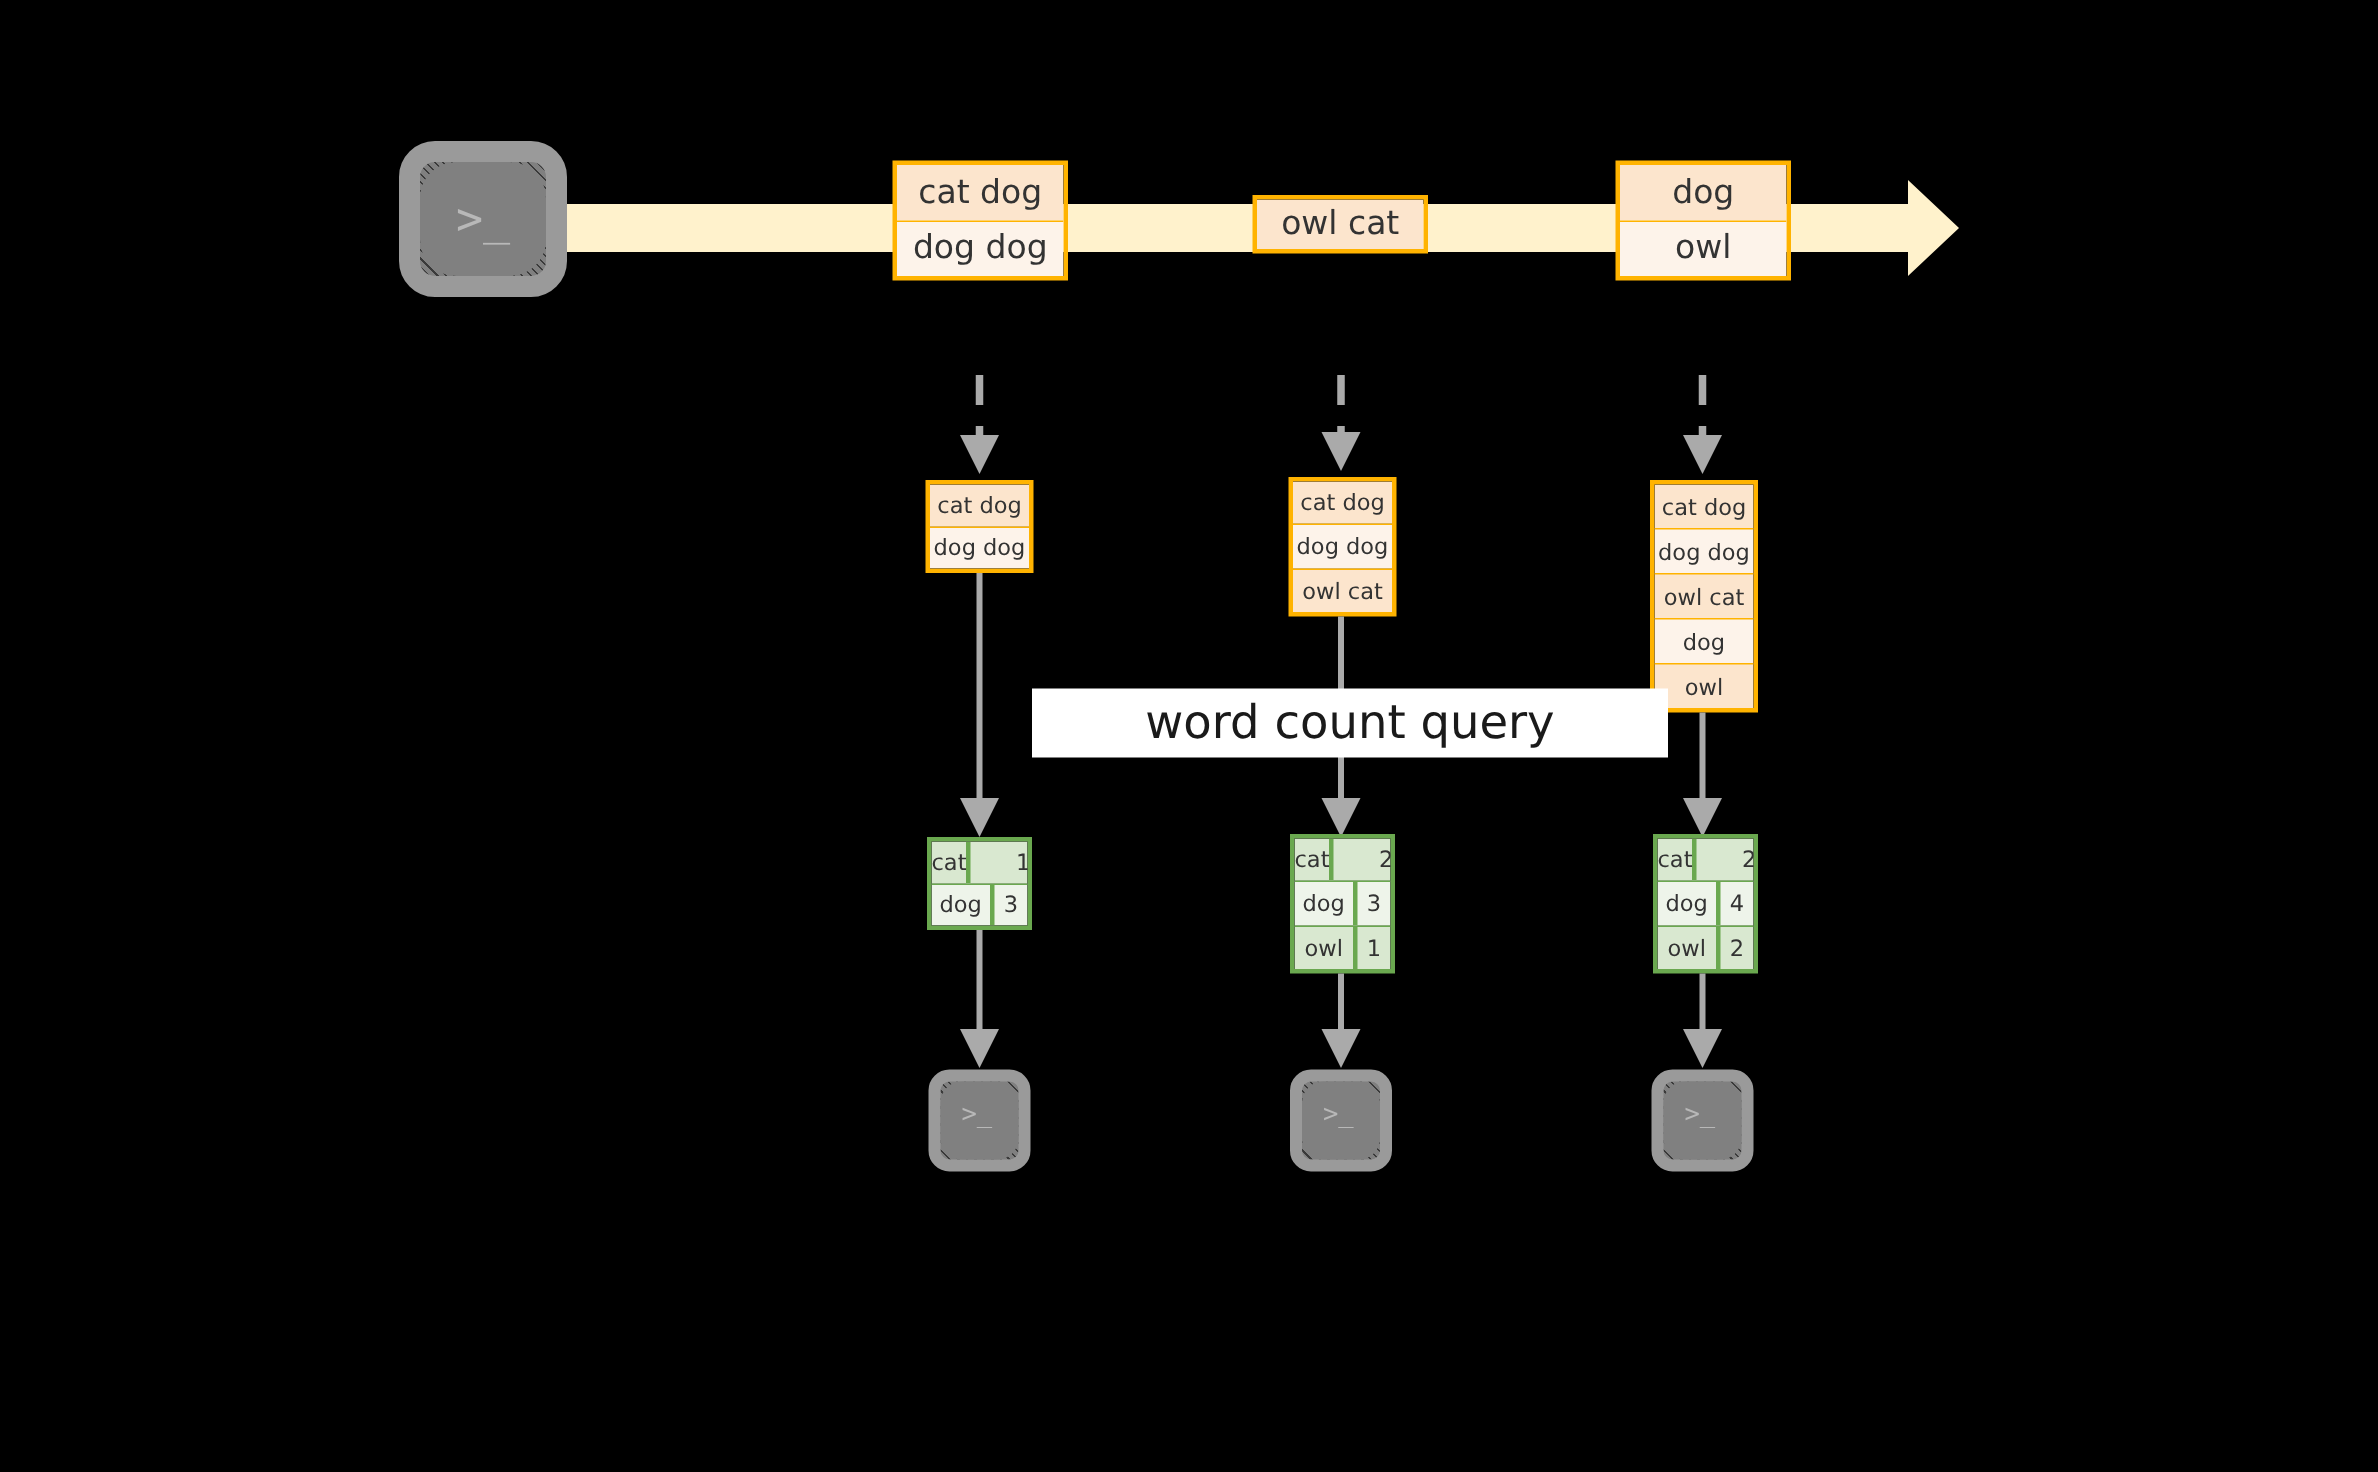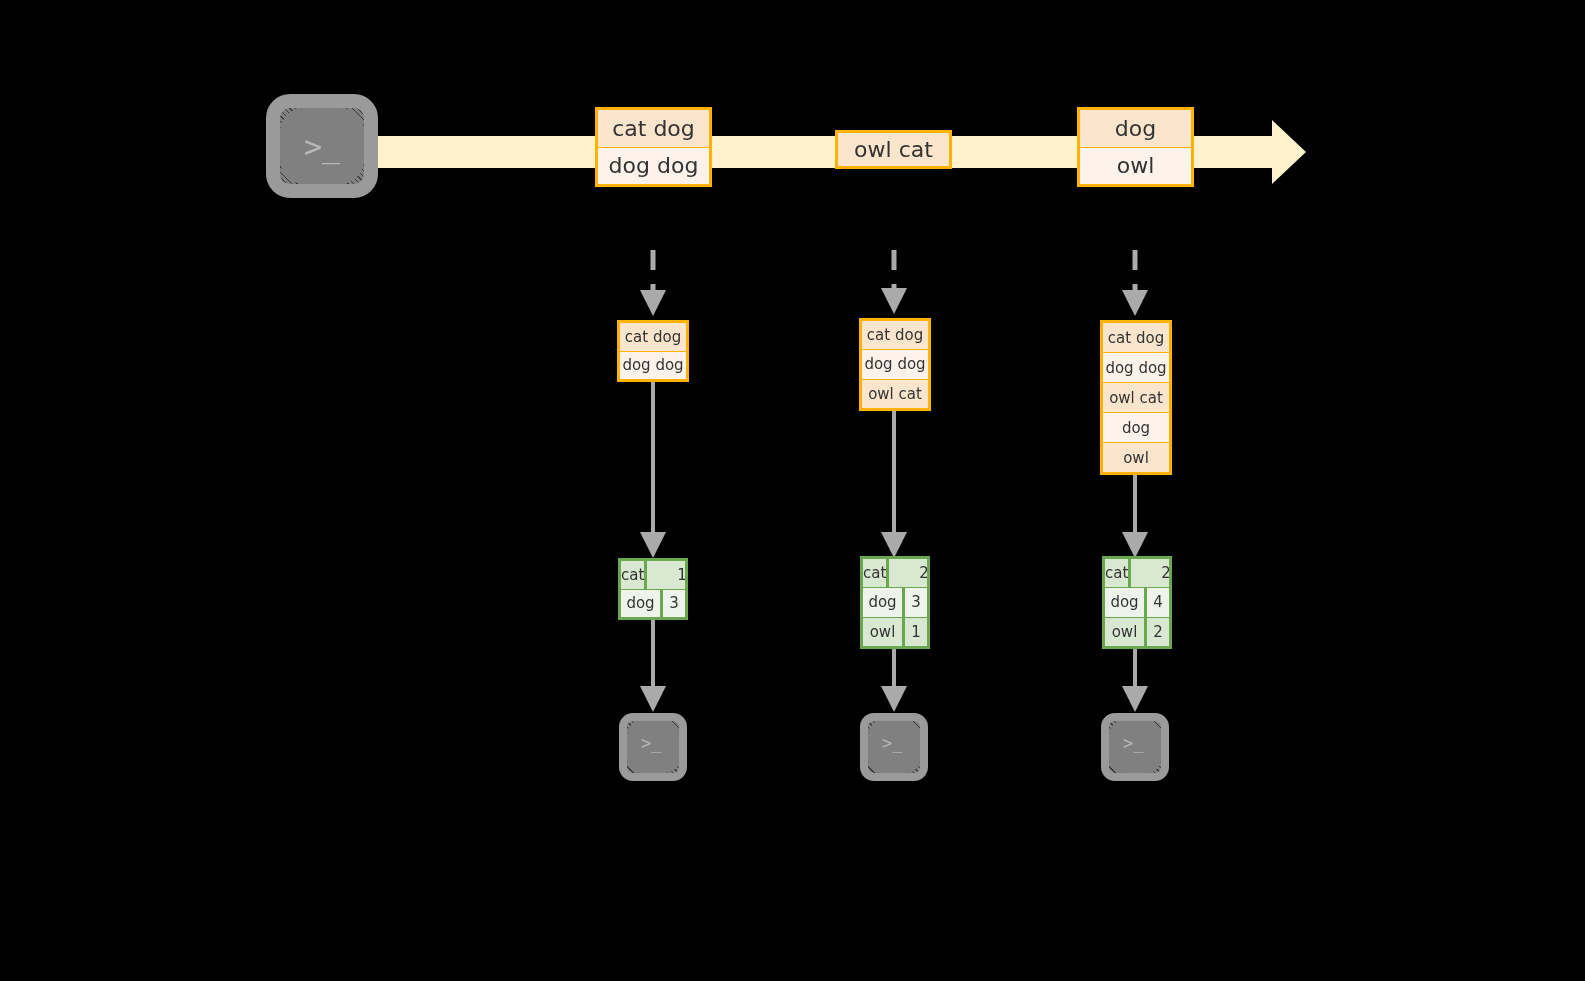--- a/index.html
+++ b/index.html
@@ -196,20 +196,21 @@
   </svg>
   <svg class="conn" style="left:871px; top:411px;" width="46" height="151">
     <line x1="23" y1="0" x2="23" y2="129" stroke="#AAAAAA" stroke-width="4"></line>
     <polygon points="23,147 10,121 36,121" fill="#AAAAAA"></polygon>
   </svg>
   <svg class="conn" style="left:1112px; top:475px;" width="46" height="87">
     <line x1="23" y1="0" x2="23" y2="65" stroke="#AAAAAA" stroke-width="4"></line>
     <polygon points="23,83 10,57 36,57" fill="#AAAAAA"></polygon>
   </svg>
 
+  <div class="query-label" style="left:688px; top:459px; width:424px; height:46px; font-size:31px;">word count query</div>
 
   <div class="tbl" style="left:618px; top:558px; width:70px; height:62px; font-size:15px;">
     <div class="row dark">
       <span class="k" style="width:42px;">cat</span>
       <span class="v">1</span>
     </div>
     <div class="row light">
       <span class="k" style="width:42px;">dog</span>
       <span class="v">3</span>
     </div>

